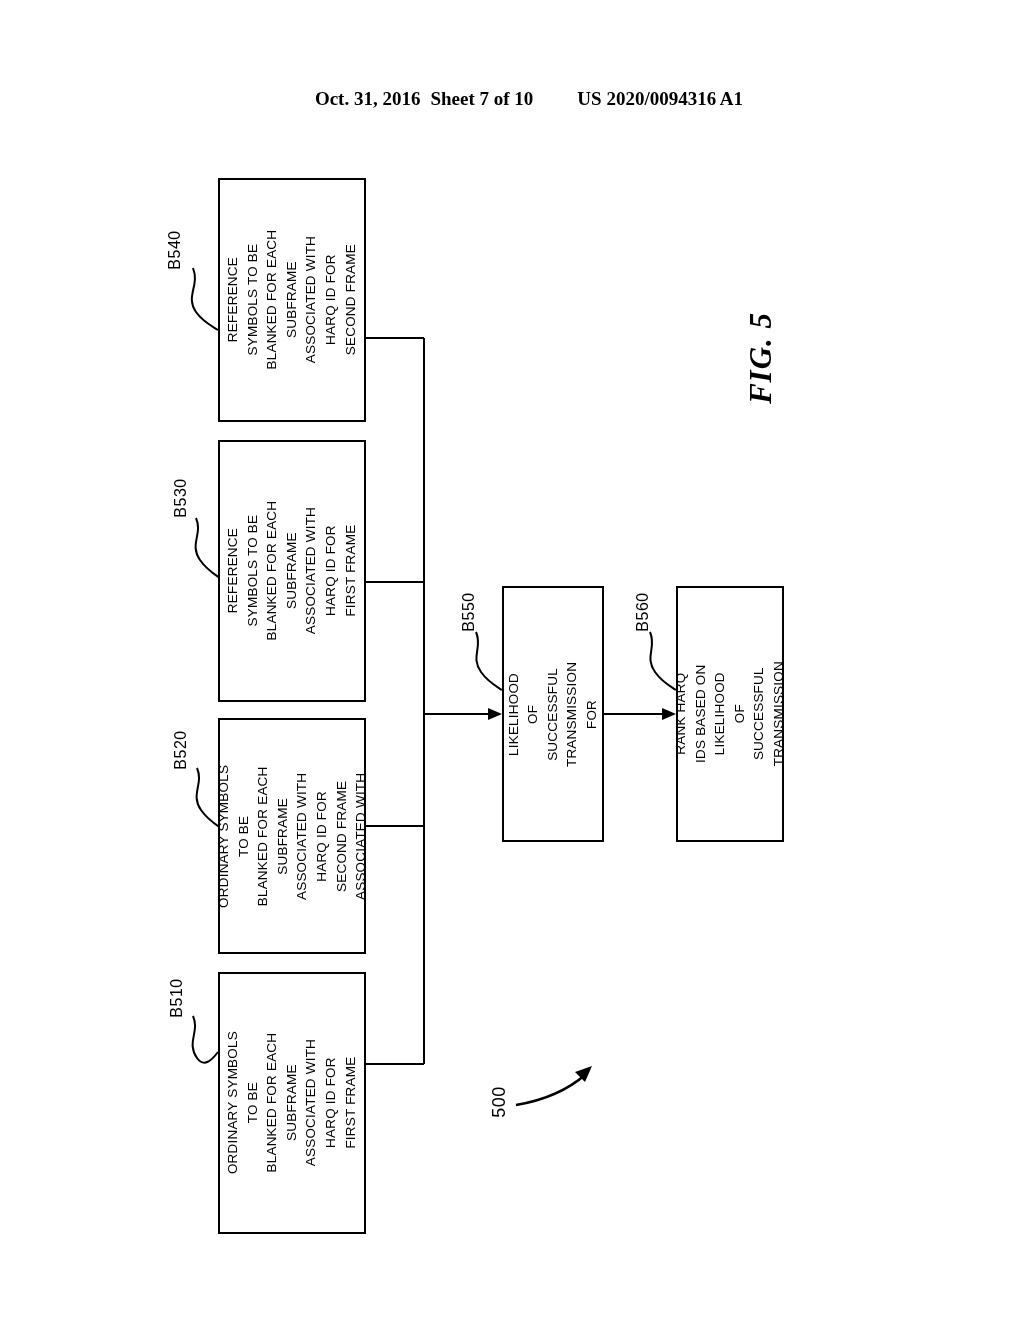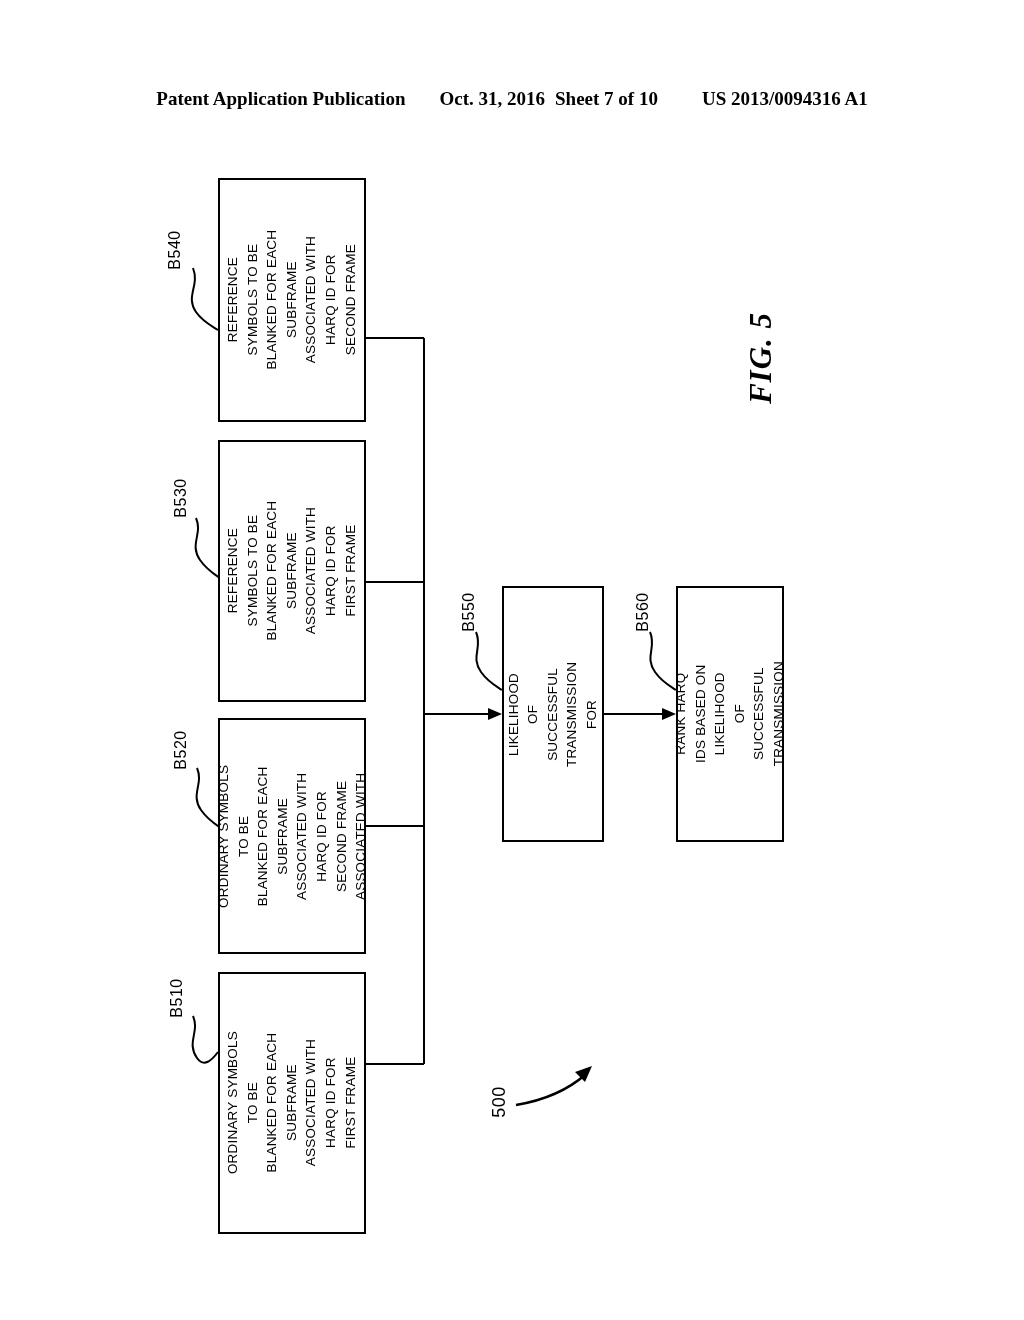--- a/index.html
+++ b/index.html
@@ -130,27 +130,26 @@
     top: 0;
     width: 1024px;
     height: 1320px;
     pointer-events: none;
   }
 </style>
 </head>
 <body>
 
 <div id="page-header">
-  <span class="hdr-seg">Patent Application Publication</span>
   <span class="gap-a"></span>
   <span class="hdr-seg">Oct. 31, 2016</span>
   <span class="gap-b"></span>
   <span class="hdr-seg">Sheet 7 of 10</span>
   <span class="gap-c"></span>
-  <span class="hdr-seg">US 2013/0094316 A1</span>
+  <span class="hdr-seg">US 2020/0094316 A1</span>
 </div>
 
 <div id="drawing">
 
   <svg id="connectors" viewBox="0 0 1024 1320" width="1024" height="1320" xmlns="http://www.w3.org/2000/svg">
     <g fill="none" stroke="#000000" stroke-width="2">
 
       <path d="M366,338 L424,338"></path>
       <path d="M366,582 L424,582"></path>
       <path d="M366,826 L424,826"></path>

